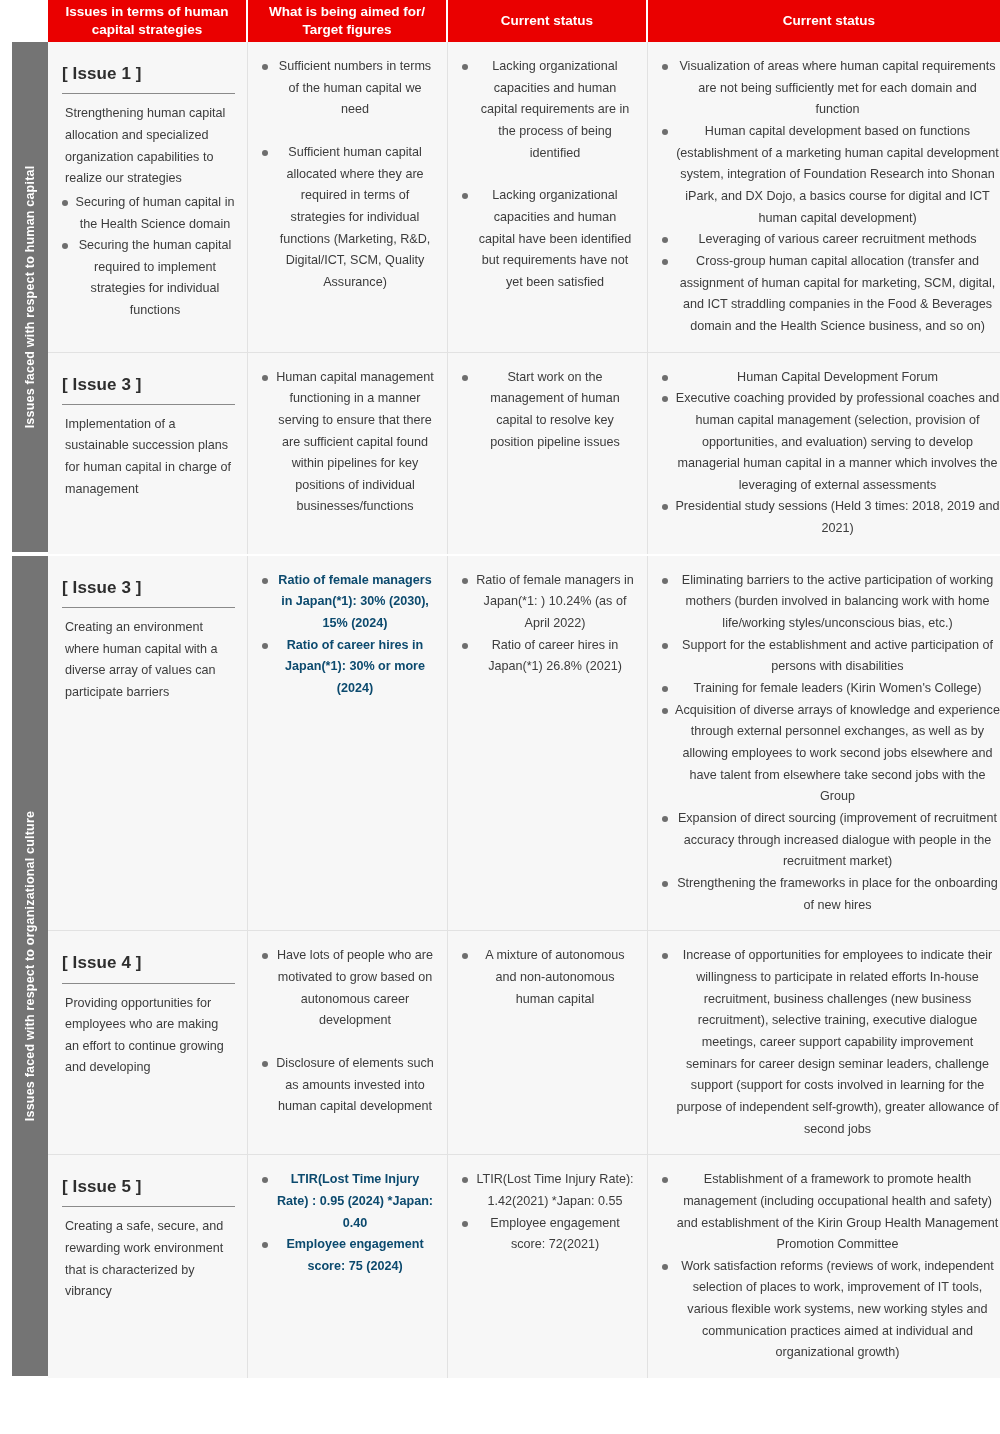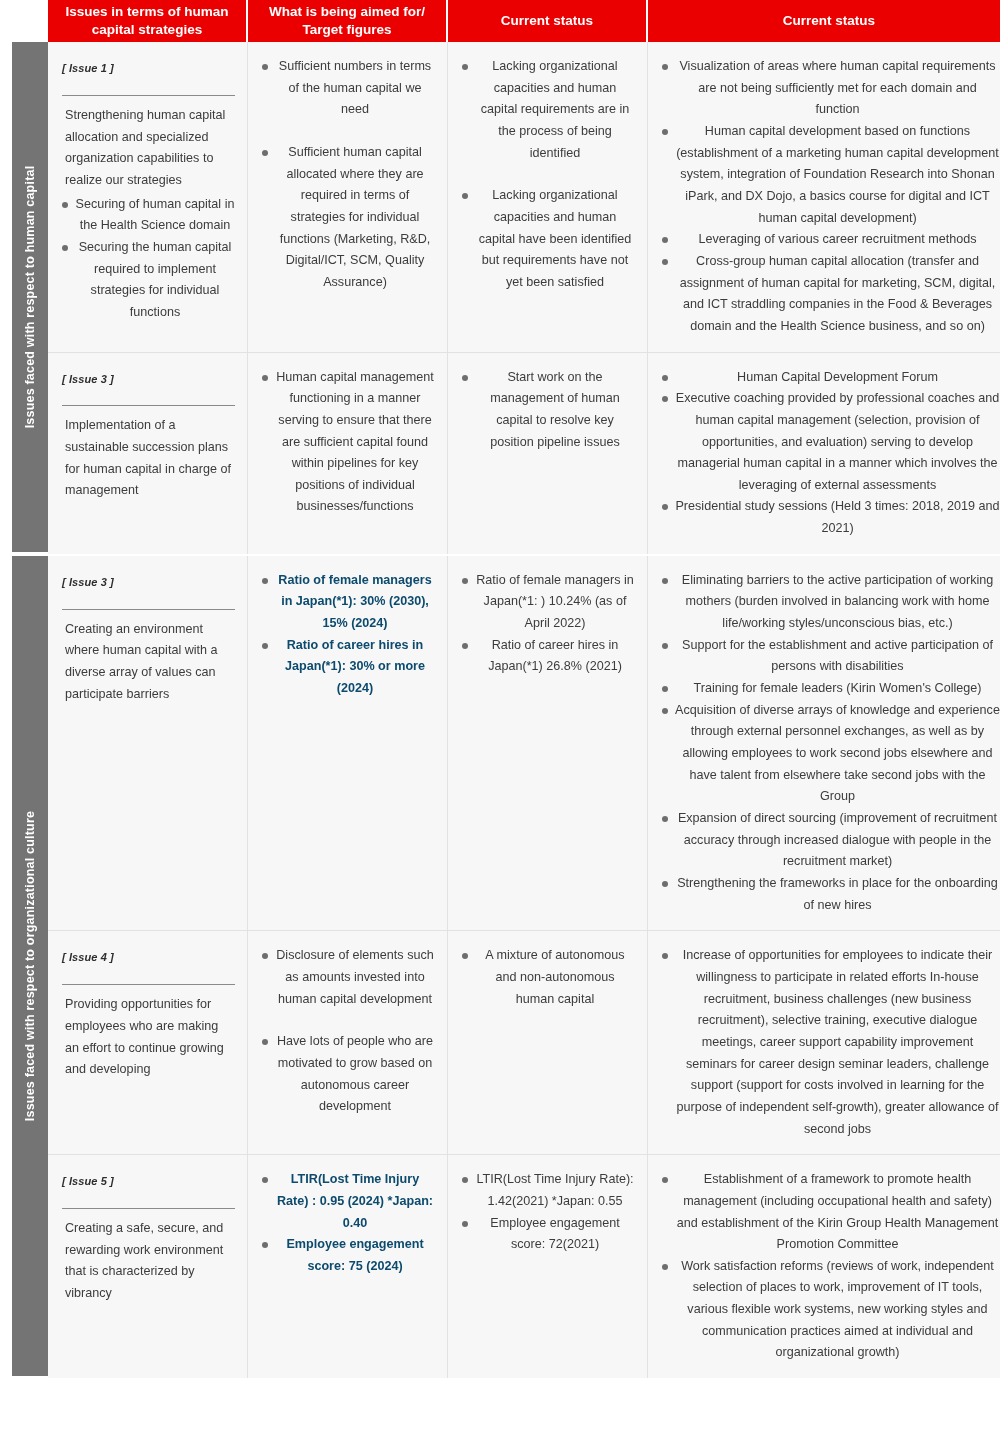--- a/index.html
+++ b/index.html
@@ -69,28 +69,27 @@
     padding: 14px 12px 14px 14px;
     font-size: 12.6px;
     line-height: 1.72;
     color: #3c3c3c;
     vertical-align: top;
   }
   .cell.last { border-right: none; }
   .cell.sect-end { border-bottom: none; }
 
   .issue-title {
-    font-size: 11px;
+    font-size: 17px;
     font-weight: 700;
     color: #2e2e2e;
-    padding-bottom: 17px;
+    padding-bottom: 5px;
     border-bottom: 1px solid #8a8a8a;
     margin: 3px 0 9px 0;
     letter-spacing: .1px;
-    font-style: italic;
   }
   .issue-desc {
     margin: 0 0 2px 3px;
     color: #3c3c3c;
   }
 
   ul.bullets {
     list-style: none;
     margin: 0;
     padding: 0;
@@ -207,22 +206,22 @@
           <li>Expansion of direct sourcing  (improvement of recruitment accuracy through increased dialogue with people in the recruitment market)</li>
           <li>Strengthening the frameworks in place for the onboarding of new hires</li>
         </ul>
       </div>
       <div class="cell">
         <div class="issue-title">[ Issue 4 ]</div>
         <p class="issue-desc">Providing opportunities for employees who are making an effort to continue growing and developing</p>
       </div>
       <div class="cell">
         <ul class="bullets gapped">
+          <li>Have lots of people who are motivated to grow based on autonomous career development</li>
           <li>Disclosure of elements such as amounts invested into human capital development</li>
-          <li>Have lots of people who are motivated to grow based on autonomous career development</li>
         </ul>
       </div>
       <div class="cell">
         <ul class="bullets">
           <li>A mixture of autonomous and non-autonomous human capital</li>
         </ul>
       </div>
       <div class="cell last">
         <ul class="bullets">
           <li>Increase of opportunities for employees to indicate their willingness to participate in related efforts In-house recruitment, business challenges (new business recruitment), selective training, executive dialogue meetings, career support capability improvement seminars for career design seminar leaders, challenge support (support for costs involved in learning for the purpose of independent self-growth), greater allowance of second jobs</li>

